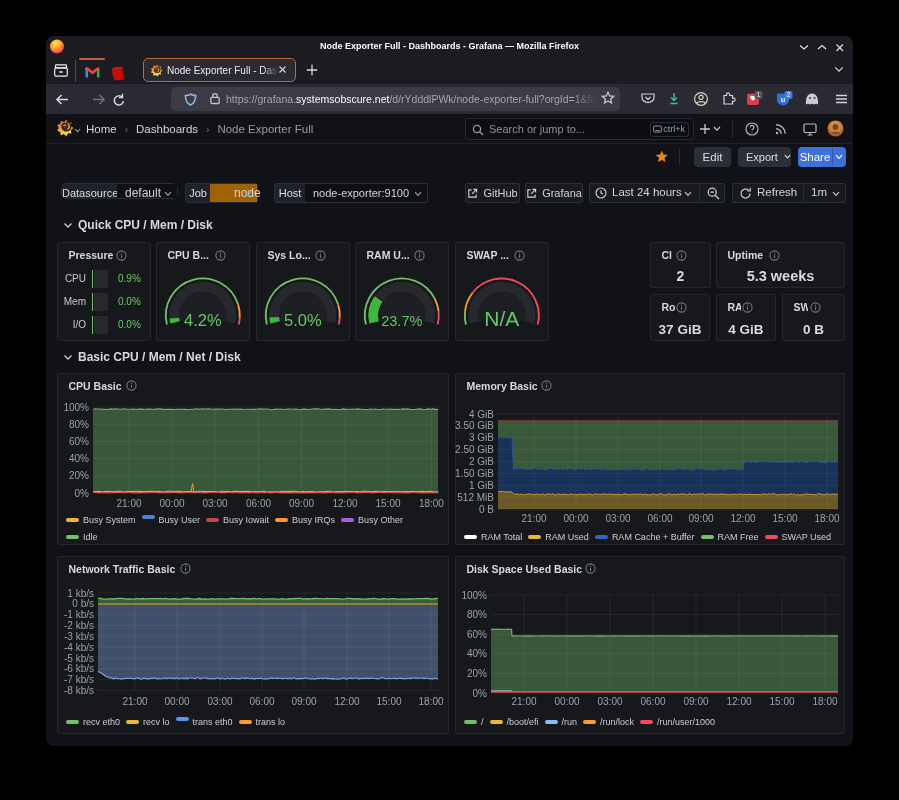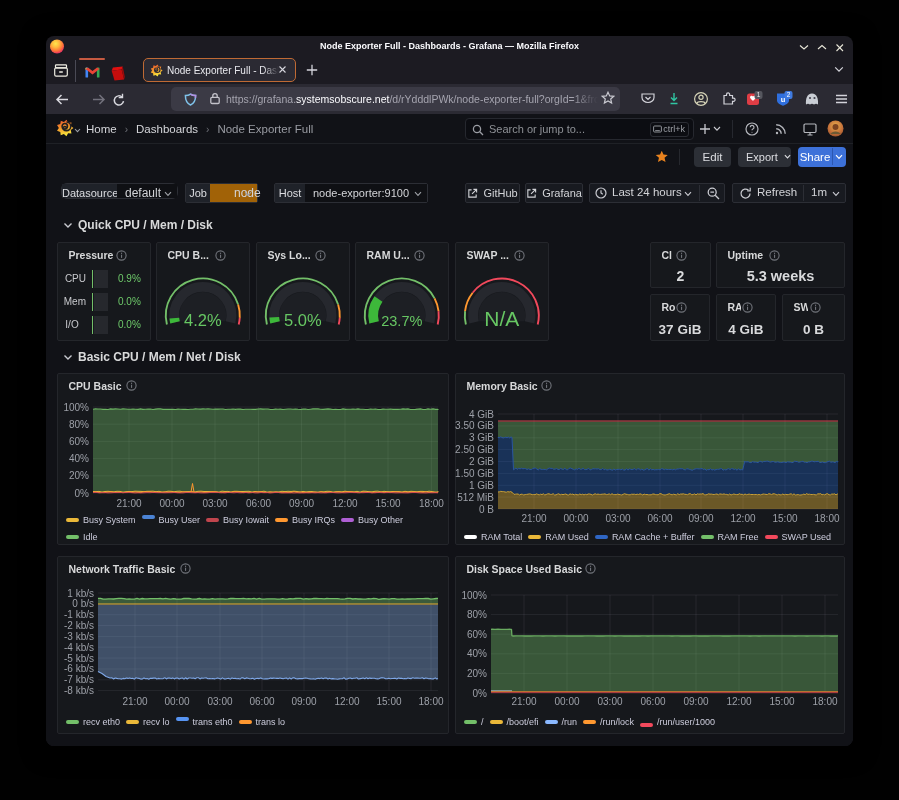--- a/index.html
+++ b/index.html
@@ -311,21 +311,21 @@
         <rect x="5" y="2.7" width="1.1" height="1.2" fill="#70737a"></rect>
       </svg>
       <div class="abs" style="left:0;top:30px;width:28px;text-align:right;font-size:10px;color:#c8c9cd">CPU</div>
       <div class="abs" style="left:36px;top:27px;width:14px;height:18px;background:#26282d"></div>
       <div class="abs" style="left:33.5px;top:27px;width:1.8px;height:18px;background:#73BF69"></div>
       <div class="abs" style="left:60px;top:30px;font-size:10px;color:#6ec96a">0.9%</div>
       <div class="abs" style="left:0;top:53px;width:28px;text-align:right;font-size:10px;color:#c8c9cd">Mem</div>
       <div class="abs" style="left:36px;top:50px;width:14px;height:18px;background:#26282d"></div>
       <div class="abs" style="left:33.5px;top:50px;width:1.8px;height:18px;background:#73BF69"></div>
       <div class="abs" style="left:60px;top:53px;font-size:10px;color:#6ec96a">0.0%</div>
-      <div class="abs" style="left:0;top:76px;width:28px;text-align:center;font-size:10px;color:#c8c9cd">I/O</div>
+      <div class="abs" style="left:0;top:76px;width:28px;text-align:right;font-size:10px;color:#c8c9cd">I/O</div>
       <div class="abs" style="left:36px;top:73px;width:14px;height:18px;background:#26282d"></div>
       <div class="abs" style="left:33.5px;top:73px;width:1.8px;height:18px;background:#73BF69"></div>
       <div class="abs" style="left:60px;top:76px;font-size:10px;color:#6ec96a">0.0%</div>
     </div>
 <div class="panel" style="left:110px;top:206px;width:94px;height:99px">
       <div class="ptitle">CPU B...</div>
       <svg width="11" height="11" viewBox="0 0 11 11" style="position:absolute;left:58px;top:7px">
         <circle cx="5.5" cy="5.5" r="4.6" fill="none" stroke="#70737a" stroke-width="1.1"></circle>
         <rect x="5" y="4.7" width="1.1" height="3.2" fill="#70737a"></rect>
         <rect x="5" y="2.7" width="1.1" height="1.2" fill="#70737a"></rect>
@@ -643,15 +643,15 @@
       <div class="axlbl" style="left:179px;top:139px;width:36px;text-align:center">06:00</div>
       <div class="axlbl" style="left:222px;top:139px;width:36px;text-align:center">09:00</div>
       <div class="axlbl" style="left:265px;top:139px;width:36px;text-align:center">12:00</div>
       <div class="axlbl" style="left:308px;top:139px;width:36px;text-align:center">15:00</div>
       <div class="axlbl" style="left:351px;top:139px;width:36px;text-align:center">18:00</div>
       <div class="leg" style="left:8px;top:160px;gap:6px">
         <span style="display:flex;align-items:center;gap:4px"><span class="legchip" style="background:#73BF69"></span>/</span>
         <span style="display:flex;align-items:center;gap:4px"><span class="legchip" style="background:#EAB839"></span>/boot/efi</span>
         <span style="display:flex;align-items:center;gap:4px"><span class="legchip" style="background:#8AB8FF"></span>/run</span>
         <span style="display:flex;align-items:center;gap:4px"><span class="legchip" style="background:#FF9830"></span>/run/lock</span>
-        <span style="display:flex;align-items:flex-end;gap:4px"><span class="legchip" style="background:#F2495C"></span>/run/user/1000</span>
+        <span style="display:flex;align-items:center;gap:4px"><span class="legchip" style="background:#F2495C"></span>/run/user/1000</span>
       </div>
     </div>
 </div>
 </body></html>

